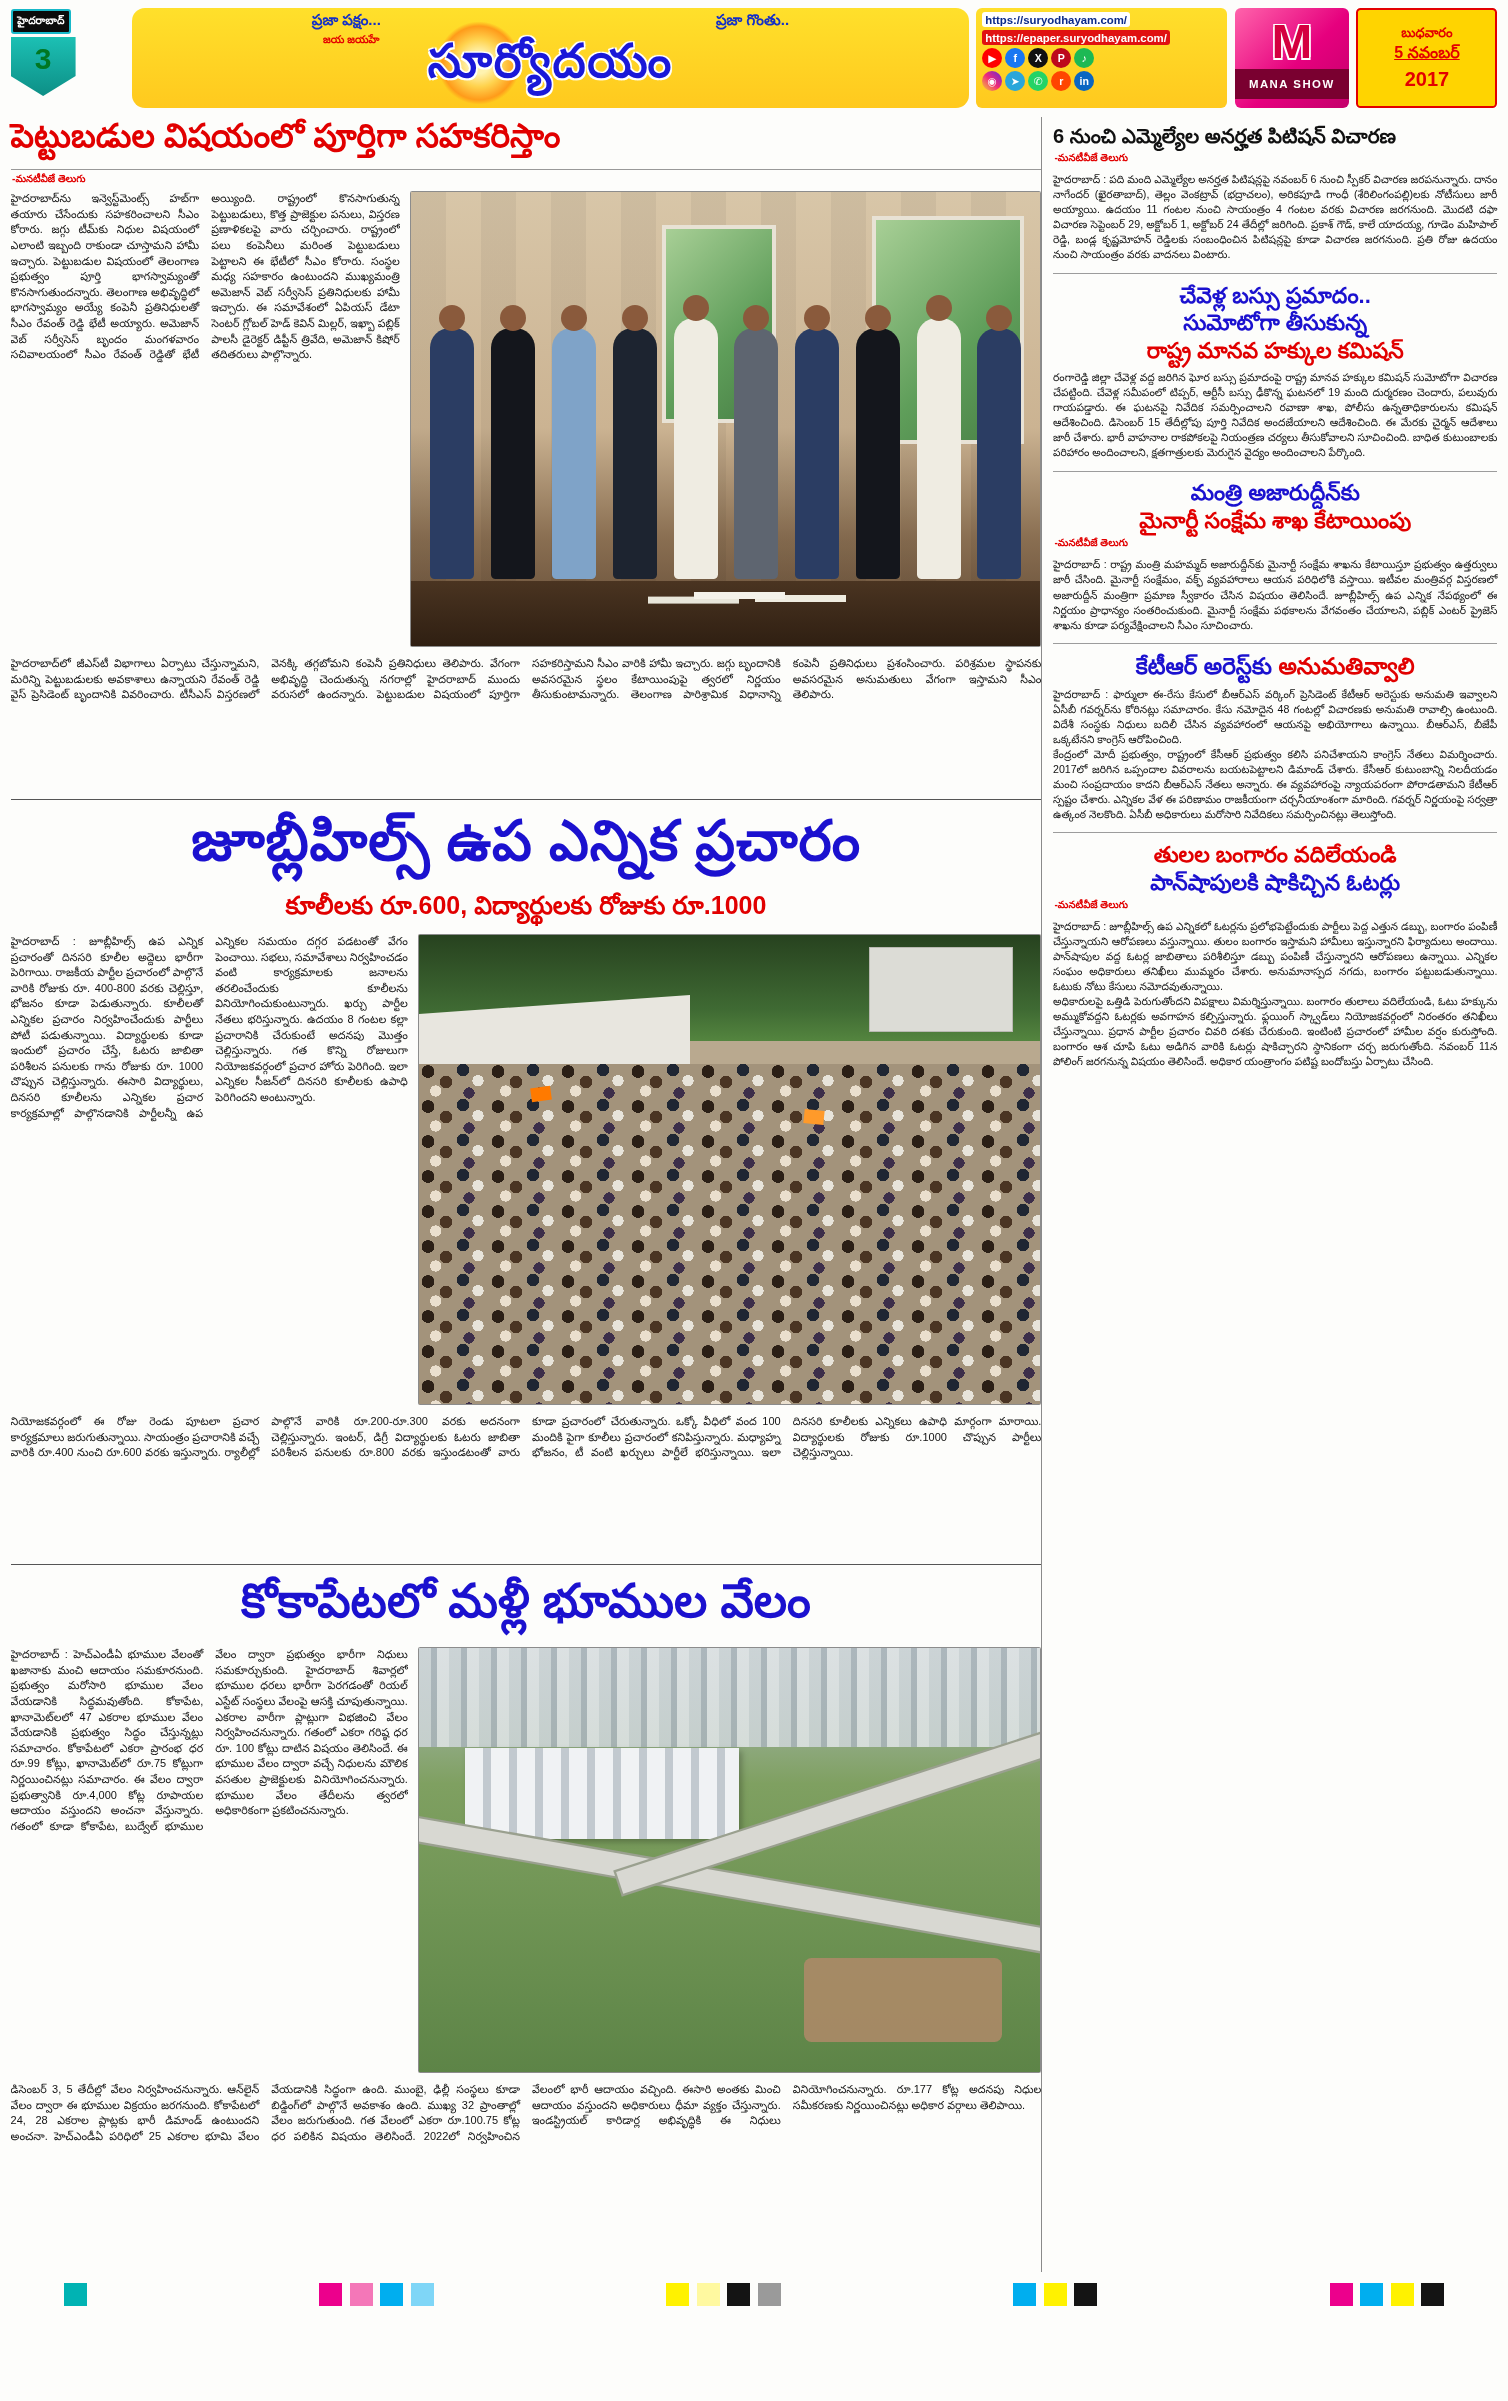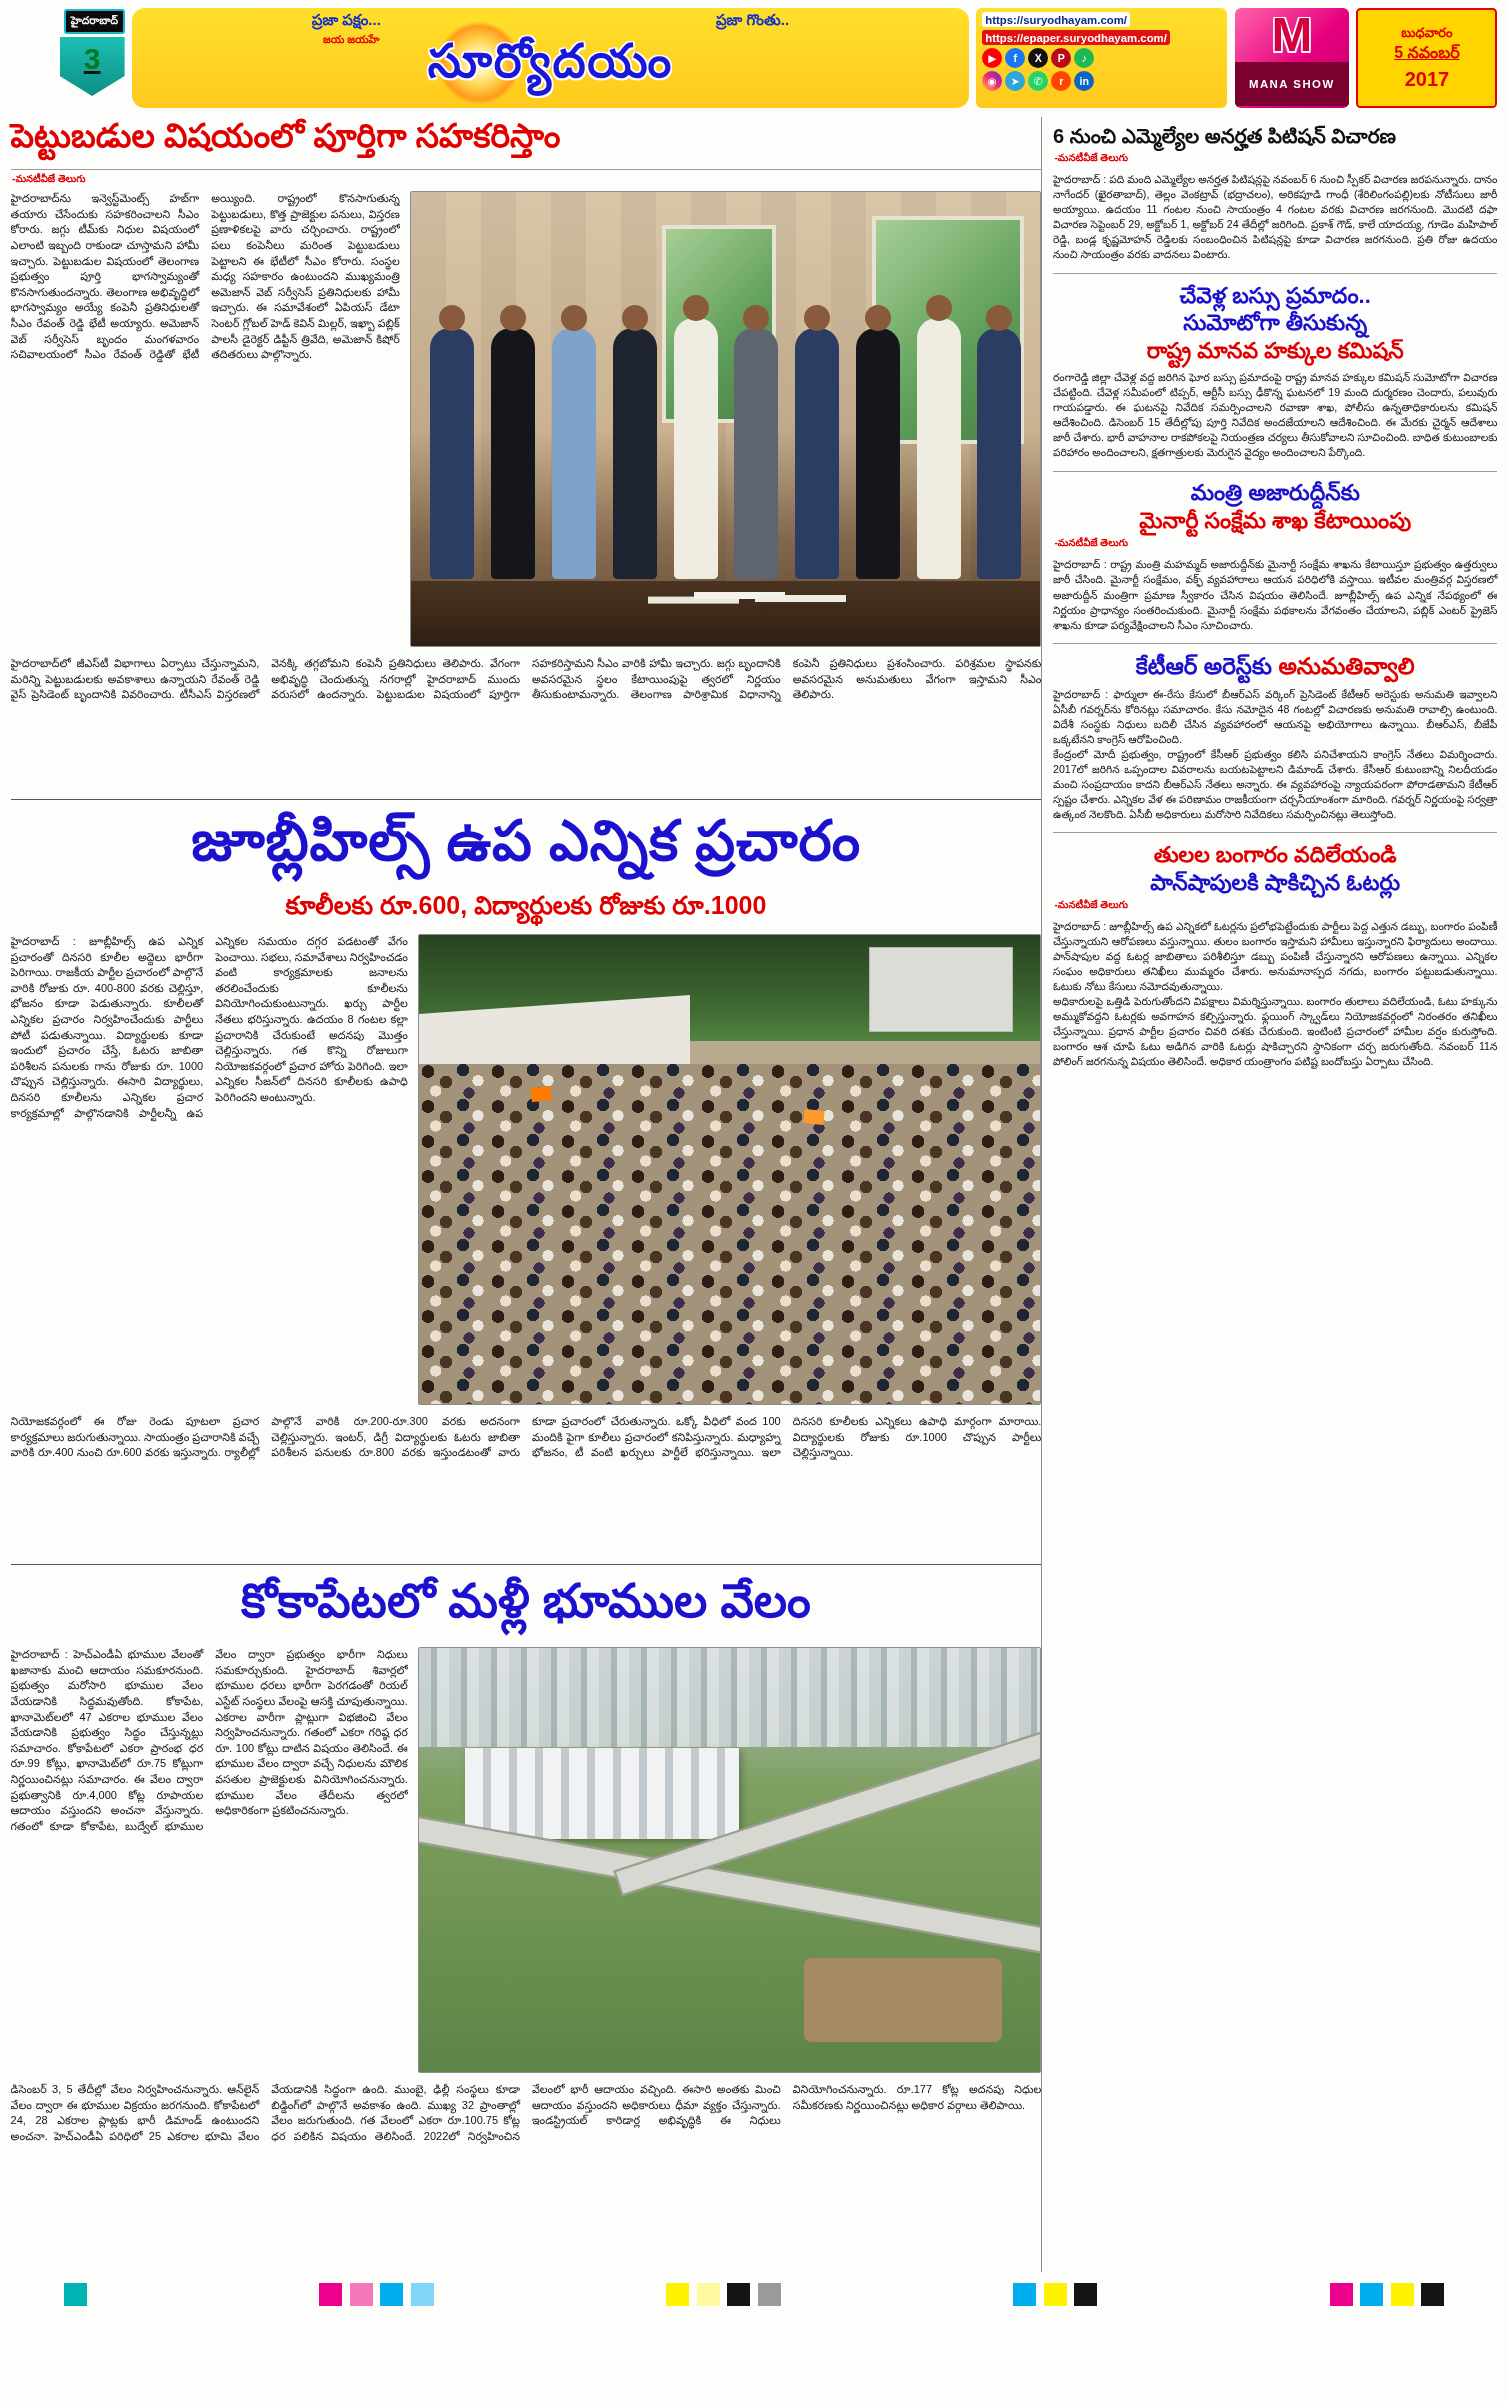--- a/index.html
+++ b/index.html
@@ -2,21 +2,21 @@
 <html style="font-size:12px"><head>
 <meta charset="utf-8">
 <style>
   * { margin:0; padding:0; box-sizing:border-box; }
   html,body { background:#e9e9e9; }
   body { font-family:"Liberation Sans","DejaVu Sans",sans-serif; color:#111; }
   .page { width:1508px; min-height:2401px; margin:0 auto; background:#fdfdfb; padding:7.6px 10.6px 4.6px 10.6px; position:relative; }
 
   
   .masthead { display:flex; gap:7.6px; align-items:stretch; height:100px; }
-  .corner { width:114px; display:flex; flex-direction:column; align-items:flex-end; gap:3px; padding-top:1.5px;text-decoration:underline; }
+  .corner { width:114px; display:flex; flex-direction:column; align-items:flex-start; gap:3px; padding-top:1.5px; }
   .corner-frame { border:2.3px solid #17b8c9; background:#0b0b0b; color:#fff; padding:3px 4.6px; font-size:10.6px; font-weight:bold; border-radius:3px; white-space:nowrap; }
   .corner-ribbon { width:65px; height:59px; background:linear-gradient(180deg,#1cc0b4,#0d8f86); clip-path:polygon(0 0,100% 0,100% 66%,50% 100%,0 66%); display:flex; align-items:flex-start; justify-content:center; font-size:30px; font-weight:900; color:#072; padding-top:4.6px; }
   .banner { flex:1; background:linear-gradient(180deg,#ffe02b,#ffc91e); border-radius:13px; position:relative; padding:3px 12px; overflow:hidden; }
   .tagline-row { display:flex; justify-content:space-around; font-weight:bold; color:#1430c8; font-size:15px; }
   .title-wrap { position:relative; text-align:center; margin-top:1.5px; }
   .sunburst { position:absolute; left:36%; top:-12px; width:84px; height:84px; border-radius:50%;
       background:radial-gradient(circle,#fff3b0 18%,#ffd24d 40%,#ff9b1a 62%,rgba(255,155,26,0) 70%); }
   .jaya { position:absolute; left:22%; top:0; color:#e40000; font-size:10.6px; font-weight:bold; }
   .paper-title { position:relative; font-size:47px; font-weight:900; color:#1a18d8; letter-spacing:1.5px;
       text-shadow:1.5px 1.5px 0 #fff,-1.5px -1.5px 0 #fff,1.5px -1.5px 0 #fff,-1.5px 1.5px 0 #fff,0 0 3px #fff; }
@@ -24,21 +24,21 @@
   .url { display:block; text-align:center; font-size:11.4px; font-weight:bold; text-decoration:none; border-radius:3px; padding:1.5px 3px; }
   .url1 { background:#ffffff; color:#0b2a8a; }
   .url2 { background:#e01111; color:#ffffff; }
   .social-grid { display:grid; grid-template-columns:repeat(5,1fr); gap:3px; justify-items:center; }
   .social-i { width:20px; height:20px; border-radius:50%; color:#fff; font-size:10.6px; font-weight:bold; display:flex; align-items:center; justify-content:center; cursor:pointer; }
   .si-yt{background:#ff0000;} .si-fb{background:#1877f2;} .si-tw{background:#111;} .si-pi{background:#bd081c;} .si-sp{background:#1db954;}
   .si-ig{background:linear-gradient(45deg,#f9ce34,#ee2a7b,#6228d7);} .si-tg{background:#2aa6da;} .si-wa{background:#25d366;} .si-rd{background:#ff4500;} .si-li{background:#0a66c2;}
   .manashow { width:114px; background:linear-gradient(135deg,#ff64ab 0%,#e6007e 55%,#c4006b 100%); border-radius:6px; display:flex; flex-direction:column; justify-content:center; align-items:center; overflow:hidden; }
   .m-big { font-size:49px; font-weight:900; color:#d40040; line-height:1;
       text-shadow:1.5px 1.5px 0 #fff,-1.5px -1.5px 0 #fff,1.5px -1.5px 0 #fff,-1.5px 1.5px 0 #fff; }
-  .m-label { width:100%; background:#7a0030; color:#fff; font-size:11.4px; font-weight:bold; text-align:center; letter-spacing:1.5px; padding:16px 0; margin-top:3px; }
+  .m-label { width:100%; background:#7a0030; color:#fff; font-size:11.4px; font-weight:bold; text-align:center; letter-spacing:1.5px; padding:9px 0; margin-top:3px; }
   .datebox { width:141px; background:#ffd400; border:2.3px solid #e30000; border-radius:4.6px; color:#e30000; display:flex; flex-direction:column; justify-content:center; align-items:center; gap:1.5px; text-align:center; }
   .d1 { font-size:13px; font-weight:bold; } .d2 { font-size:16px; font-weight:900;text-decoration:underline; } .d3 { font-size:20px; font-weight:900; }
 
   
   .content { display:grid; grid-template-columns:1fr 456px; margin-top:9px; }
   .leftzone { min-width:0; }
   .sidebar { border-left:0.8px solid #8a8a8a; padding-left:10.6px; min-width:0; }
 
   .body { font-size:11px; line-height:1.42; text-align:justify; color:#101010; white-space:pre-line; }
   .cols2 { column-count:2; column-gap:12px; }

